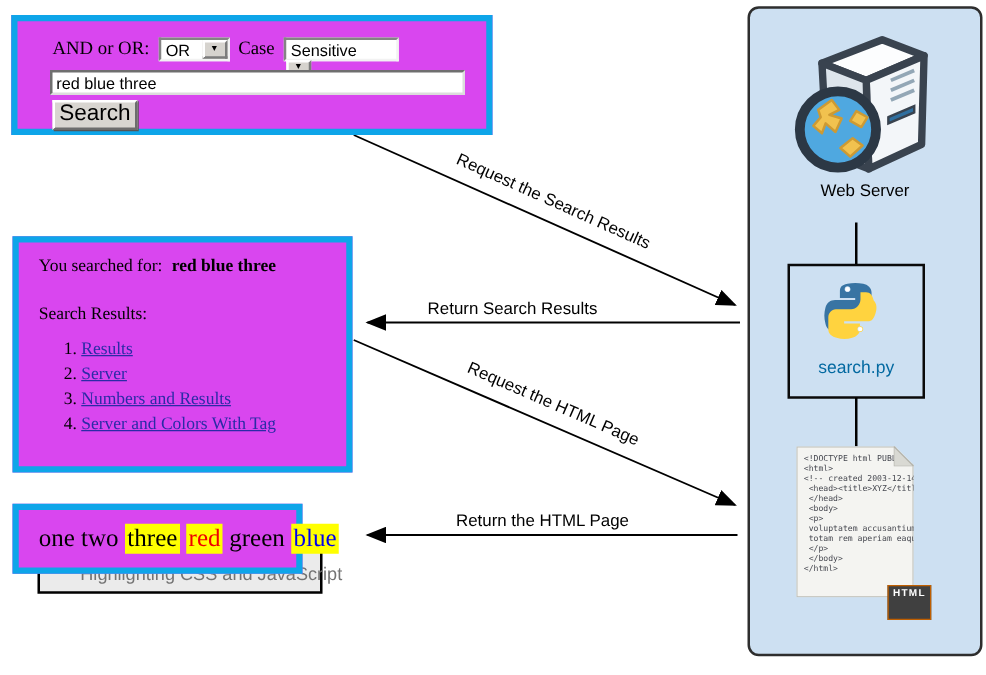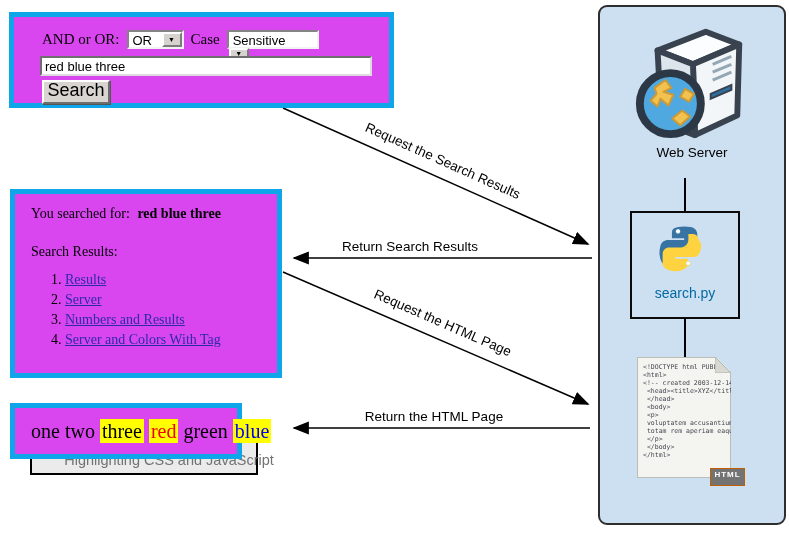--- a/index.html
+++ b/index.html
@@ -58,21 +58,21 @@
   #python-box{position:absolute;left:30px;top:204px;width:106px;height:104px;border:2px solid #0a0a0a;}
   #python-logo{display:block;margin:11px auto 0 auto;}
   #script-label{text-align:center;font-size:14px;margin-top:7px;color:#0369a1;}
   #html-doc{position:absolute;left:37px;top:350px;width:94px;height:121px;background:#f4f4f1;
     border:1px solid #bdbdb5;box-sizing:border-box;
     clip-path:polygon(0 0,calc(100% - 15px) 0,100% 15px,100% 100%,0 100%);}
   #doc-fold{position:absolute;top:0;right:0;}
   #doc-code{padding:5px 0 0 5px;font-family:"DejaVu Sans Mono",monospace;
     font-size:6.5px;line-height:8px;color:#45474f;}
   .code-line{white-space:pre;}
-  #html-badge{position:absolute;left:110px;top:461px;width:35px;height:18px;background:#737373;
+  #html-badge{position:absolute;left:110px;top:461px;width:35px;height:28px;background:#404040;
     border:1px solid #c05f00;color:#fff;font-size:8px;font-weight:bold;letter-spacing:1px;
     text-align:center;line-height:12px;box-sizing:border-box;z-index:5;}
 </style>
 </head>
 <body>
 
 <svg id="arrow-layer">
   <defs>
     <marker id="ah" viewBox="0 0 10 8" markerWidth="11" markerHeight="9" refX="9" refY="4" orient="auto">
       <path d="M0 0 L10 4 L0 8 Z" fill="#000"></path>

